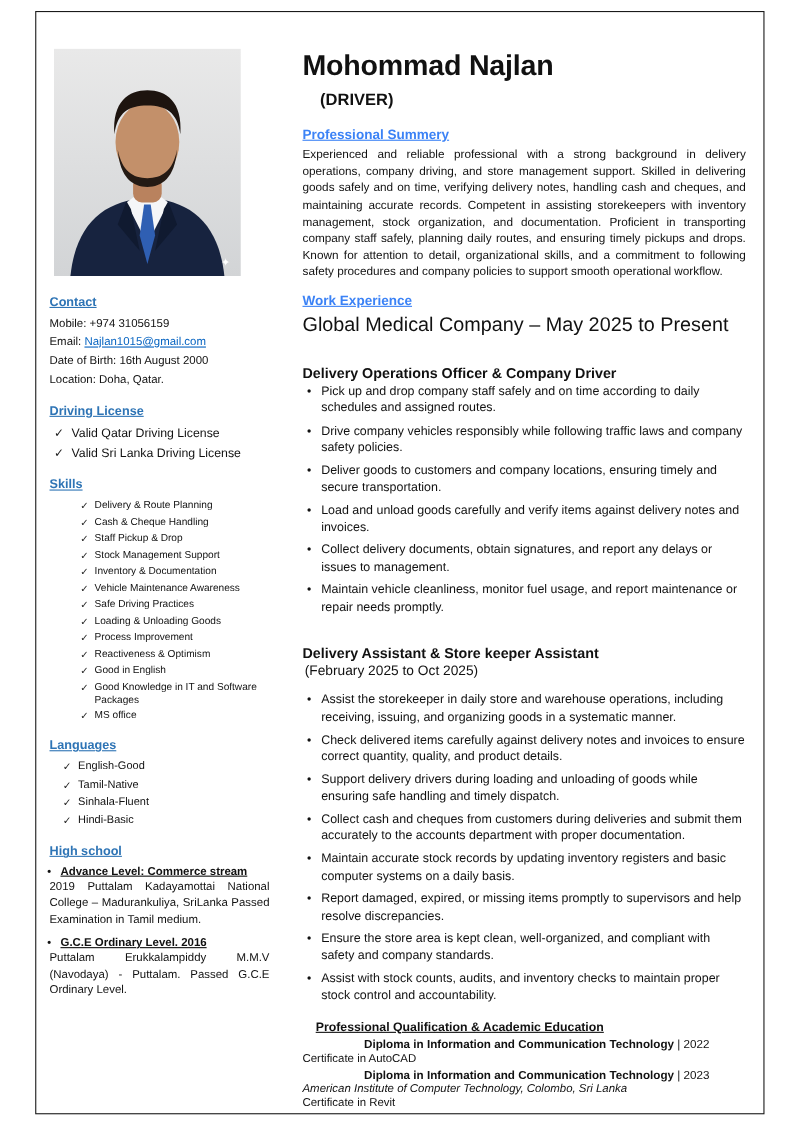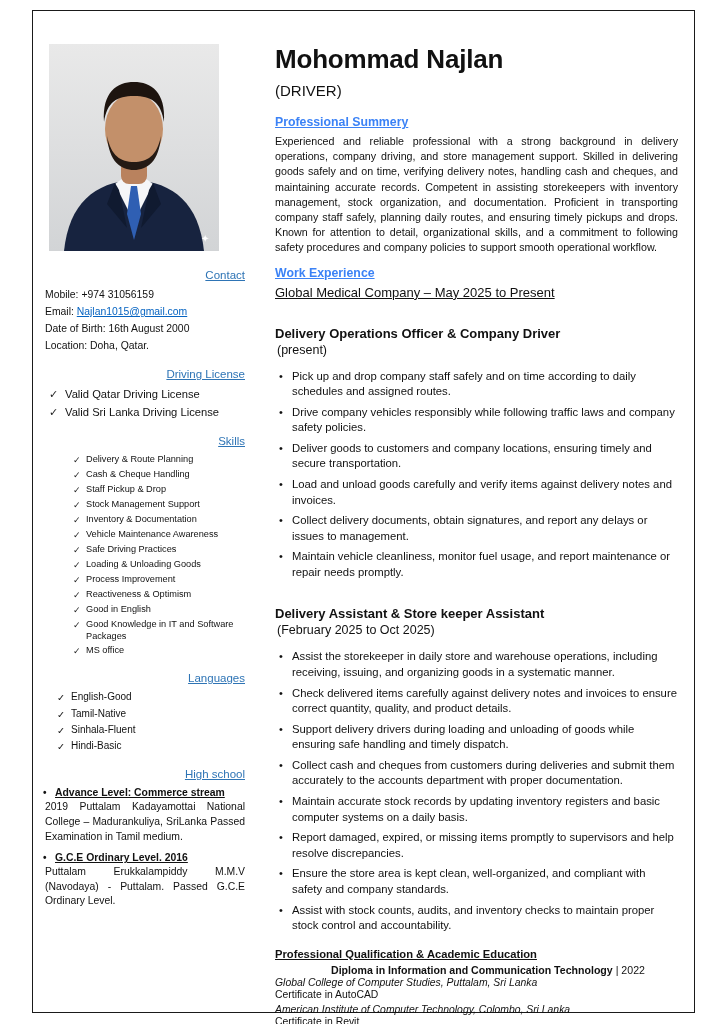--- a/index.html
+++ b/index.html
@@ -13,23 +13,22 @@
     position:absolute;left:32px;top:10px;width:663px;height:1003px;
     border:1.5px solid #1a1a1a;box-sizing:border-box;background:#fff;
   }
   .layout{display:flex;box-sizing:border-box;height:100%;padding:33px 12px 8px 10px;}
 
   
   .sidebar{flex:0 0 208px;width:208px;box-sizing:border-box;padding-right:6px;}
   .photo{width:170px;height:207px;margin:0 0 18px 6px;overflow:hidden;}
   .photo svg{display:block;}
   .s-heading{
-    font-size:11.5px;font-weight:normal;color:#2e74b5;text-decoration:underline;
+    font-size:11.5px;font-weight:bold;color:#2e74b5;text-decoration:underline;
     margin:15px 0 7px 2px;
-    text-align:right;
   }
   .contact-line{font-size:10.4px;margin:3px 0 3px 2px;line-height:1.35;}
   .email-link{color:#0563c1;text-decoration:underline;text-align:center;}
   .check-list{list-style:none;margin:0;padding:0 0 0 6px;}
   .check-list li{display:flex;align-items:flex-start;margin:2.5px 0;}
   .check{flex:0 0 14px;font-size:10px;color:#222;line-height:1.4;}
   .lic-list li{font-size:11.2px;line-height:1.35;}
   .lic-list .check{flex-basis:16px;font-size:11px;}
   .skills-list{padding-left:30px;}
   .skills-list li{font-size:9.2px;margin:2.4px 0;line-height:1.25;}
@@ -39,34 +38,34 @@
   .lang-list .check{flex-basis:14px;font-size:9.5px;}
   .hs-entry{margin:2px 0 8px 0;}
   .hs-title-row{display:flex;align-items:flex-start;font-size:10.4px;font-weight:bold;margin:4px 0 2px 0;}
   .hs-bullet{flex:0 0 12px;font-size:10px;}
   .hs-title{text-decoration:underline;}
   .hs-desc{font-size:10.4px;line-height:1.4;text-align:justify;margin:2px 0 0 2px;}
 
   
   .main{flex:1;box-sizing:border-box;padding-left:24px;padding-right:4px;}
   .name{font-size:26px;font-weight:bold;margin:0 0 7px 0;letter-spacing:-0.2px;}
-  .role{font-size:15px;font-weight:normal;margin:0 0 16px 0;}
+  .role{font-size:15px;font-weight:bold;margin:0 0 16px 16px;}
   .m-heading{
     font-size:12.3px;font-weight:bold;color:#3b82f6;text-decoration:underline;
     margin:10px 0 5px 0;
   }
   .summary-text{font-size:10.7px;line-height:1.42;text-align:justify;margin:0;}
-  .company-line{font-size:13px;margin:3px 0 16px 0;text-decoration:underline;}
+  .company-line{font-size:18px;margin:3px 0 16px 0;}
   .job-title{font-size:13px;font-weight:bold;margin:26px 0 2px 0;}
   .job-period{font-size:12.5px;margin:0 0 12px 2px;}
   .bullets{list-style:none;margin:0 0 6px 0;padding:0 0 0 4px;}
   .bullets li{display:flex;align-items:flex-start;margin:0 0 5px 0;font-size:11.3px;line-height:1.38;}
   .blt{flex:0 0 13px;font-size:11px;line-height:1.38;}
   .edu{margin-top:14px;}
-  .edu-heading{font-size:11.2px;font-weight:bold;text-decoration:underline;margin:0 0 4px 0;}
+  .edu-heading{font-size:11.2px;font-weight:bold;text-decoration:underline;margin:0 0 4px 12px;}
   .edu-title{font-size:10.6px;font-weight:bold;margin:2px 0 0 56px;}
   .edu-year{font-weight:normal;}
   .edu-inst{font-size:10.4px;font-style:italic;margin:1px 0 0 0;}
   .edu-cert{font-size:10.4px;margin:1px 0 4px 0;}
 </style>
 </head>
 <body>
 
 <div class="page">
   <div class="page-border">
@@ -256,21 +255,20 @@
           <h2 class="m-heading">Professional Summery</h2>
           <p class="summary-text">Experienced and reliable professional with a strong background in delivery operations, company driving, and store management support. Skilled in delivering goods safely and on time, verifying delivery notes, handling cash and cheques, and maintaining accurate records. Competent in assisting storekeepers with inventory management, stock organization, and documentation. Proficient in transporting company staff safely, planning daily routes, and ensuring timely pickups and drops. Known for attention to detail, organizational skills, and a commitment to following safety procedures and company policies to support smooth operational workflow.</p>
         </section>
 
         <section>
           <h2 class="m-heading">Work Experience</h2>
           <div class="company-line">Global Medical Company – May 2025 to Present</div>
 
           <div>
             <div class="job-title">Delivery Operations Officer &amp; Company Driver</div>
-            <div class="job-period">(present)</div>
             <ul class="bullets">
 
                 <li>
                   <span class="blt">•</span>
                   <span>Pick up and drop company staff safely and on time according to daily schedules and assigned routes.</span>
                 </li>
 
                 <li>
                   <span class="blt">•</span>
                   <span>Drive company vehicles responsibly while following traffic laws and company safety policies.</span>
@@ -347,25 +345,28 @@
         </section>
 
         <section class="edu">
           <h2 class="edu-heading">Professional Qualification &amp; Academic Education</h2>
 
           <div>
             <div class="edu-title">
               <span>Diploma in Information and Communication Technology</span>
               <span class="edu-year">| 2022</span>
             </div>
-            <div class="edu-inst">Global College of Computer Studies, Puttalam, Sri Lanka</div>
             <div class="edu-cert">Certificate in AutoCAD</div>
           </div>
 
           <div>
+            <div class="edu-title">
+              <span>Diploma in Information and Communication Technology</span>
+              <span class="edu-year">| 2023</span>
+            </div>
             <div class="edu-inst">American Institute of Computer Technology, Colombo, Sri Lanka</div>
             <div class="edu-cert">Certificate in Revit</div>
           </div>
         </section>
 
       </main>
     </div>
   </div>
 </div>
 

